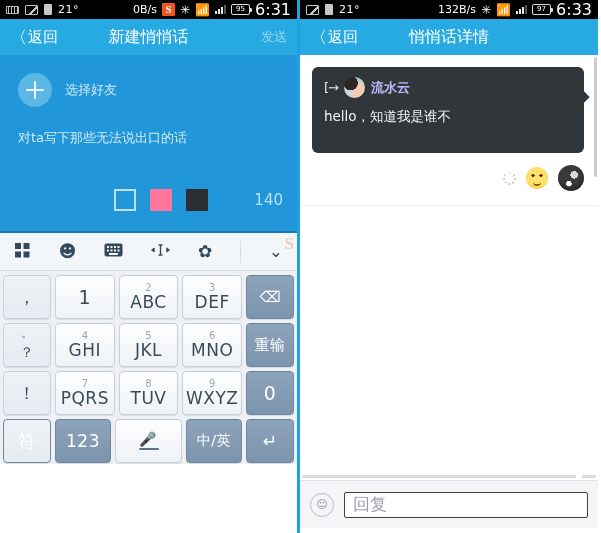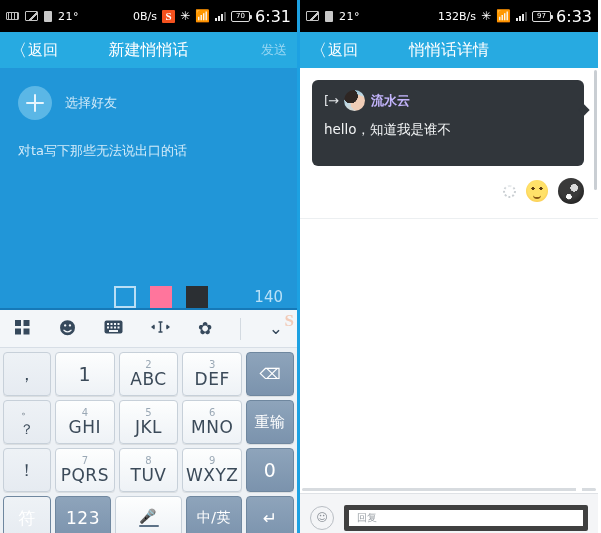--- a/index.html
+++ b/index.html
@@ -11,21 +11,21 @@
   }
   .screens { display: flex; width: 601px; height: 533px; }
 
   
   .phone { position: relative; height: 533px; overflow: hidden; background: #fff; }
   .phone-left  { width: 300px; border-right: 3px solid #1da1e2; }
   .phone-right { width: 298px; }
 
   
   .statusbar {
-    height: 32px; background: #000; color: #fff;
+    height: 19px; background: #000; color: #fff;
     display: flex; align-items: center; font-size: 11px;
     padding: 0 6px; gap: 5px;
   }
   .sb-left { display: flex; align-items: center; gap: 6px; }
   .sb-right { margin-left: auto; display: flex; align-items: center; gap: 5px; }
   .sb-ico { display: inline-block; opacity: .92; }
   .ic-kbd {
     width: 13px; height: 8px; border: 1px solid #cfcfcf; border-radius: 1px;
     background:
       linear-gradient(to right, #cfcfcf 1px, transparent 1px) 1px 1px/3px 2px repeat,
@@ -66,36 +66,36 @@
   }
   .tb-back { display: flex; align-items: center; font-size: 15px; cursor: pointer; }
   .tb-back .chev { font-size: 17px; margin-right: 1px; font-weight: 300; }
   .tb-title {
     position: absolute; left: 0; right: 0; text-align: center;
     font-size: 16px; pointer-events: none;
   }
   .tb-action { margin-left: auto; font-size: 13px; color: #96d6f2; z-index: 2; }
 
   
-  .compose { background: #2196d8; height: 240px; position: relative; }
+  .compose { background: #2196d8; height: 176px; position: relative; }
   .compose-top { display: flex; align-items: center; padding: 18px 0 0 18px; }
   .plus-btn {
     width: 34px; height: 34px; border-radius: 50%; background: #5bb7e6;
     position: relative; flex: none;
   }
   .plus-btn::before, .plus-btn::after {
     content: ""; position: absolute; background: #e8f5fd; border-radius: 1px;
   }
   .plus-btn::before { left: 8px; right: 8px; top: 16px; height: 2px; }
   .plus-btn::after { top: 8px; bottom: 8px; left: 16px; width: 2px; }
   .pick-friend { margin-left: 13px; color: #cfe9f8; font-size: 13px; }
   .compose-hint { padding: 22px 0 0 18px; color: #d3ebf9; font-size: 13px; }
 
   .compose-bottom {
-    position: absolute; left: 0; right: 0; bottom: 0;
+    position: absolute; left: 0; right: 0; bottom: 20px;
     display: flex; align-items: center; padding: 0 14px;
   }
   .swatches { display: flex; gap: 14px; margin-left: 100px; }
   .sw { width: 22px; height: 22px; }
   .sw-outline { border: 2px solid #b9def5; background: transparent; }
   .sw-pink { background: #ff759c; }
   .sw-dark { background: #2b2f33; }
   .char-count { margin-left: auto; color: #b8e0f7; font-size: 15px; }
 
   
@@ -208,23 +208,23 @@
     position: absolute; left: 0; right: 0; bottom: 0; height: 48px;
     background: #f4f5f7; border-top: 1px solid #dfe2e6;
     display: flex; align-items: center; padding: 0 10px; gap: 10px;
   }
   .emoji-btn {
     width: 24px; height: 24px; border-radius: 50%; border: 1px solid #b9bec4;
     position: relative; flex: none; color: #8a9097; font-size: 11px;
     display: flex; align-items: center; justify-content: center;
   }
   .reply-input {
-    flex: 1; height: 26px; background: #fff; border: 5px solid #404040;
+    flex: 1; height: 26px; background: #fff; border: 1px solid #404040;
     border-radius: 2px; display: flex; align-items: center;
-    padding: 0 8px; font-size: 10px; color: #9aa0a6;
+    padding: 0 8px; font-size: 17px; color: #9aa0a6;
   }
 </style>
 </head>
 <body>
 
 <div class="screens">
 
   <div class="phone phone-left">
 
     <div class="statusbar">
@@ -238,21 +238,21 @@
         <span class="sb-net">0B/s</span>
         <span class="badge-s">S</span>
         <span class="ic-bt">✳</span>
         <span class="ic-wifi">📶</span>
         <span class="ic-sig">
             <i></i>
             <i></i>
             <i></i>
             <i></i>
           </span>
-        <span class="ic-batt">70</span>
+        <span class="ic-batt">95</span>
         <span class="sb-time">6:31</span>
       </div>
     </div>
 
     <div class="titlebar">
       <div class="tb-back">
         <span class="chev">〈</span>
         <span>返回</span>
       </div>
       <div class="tb-title">新建悄悄话</div>

